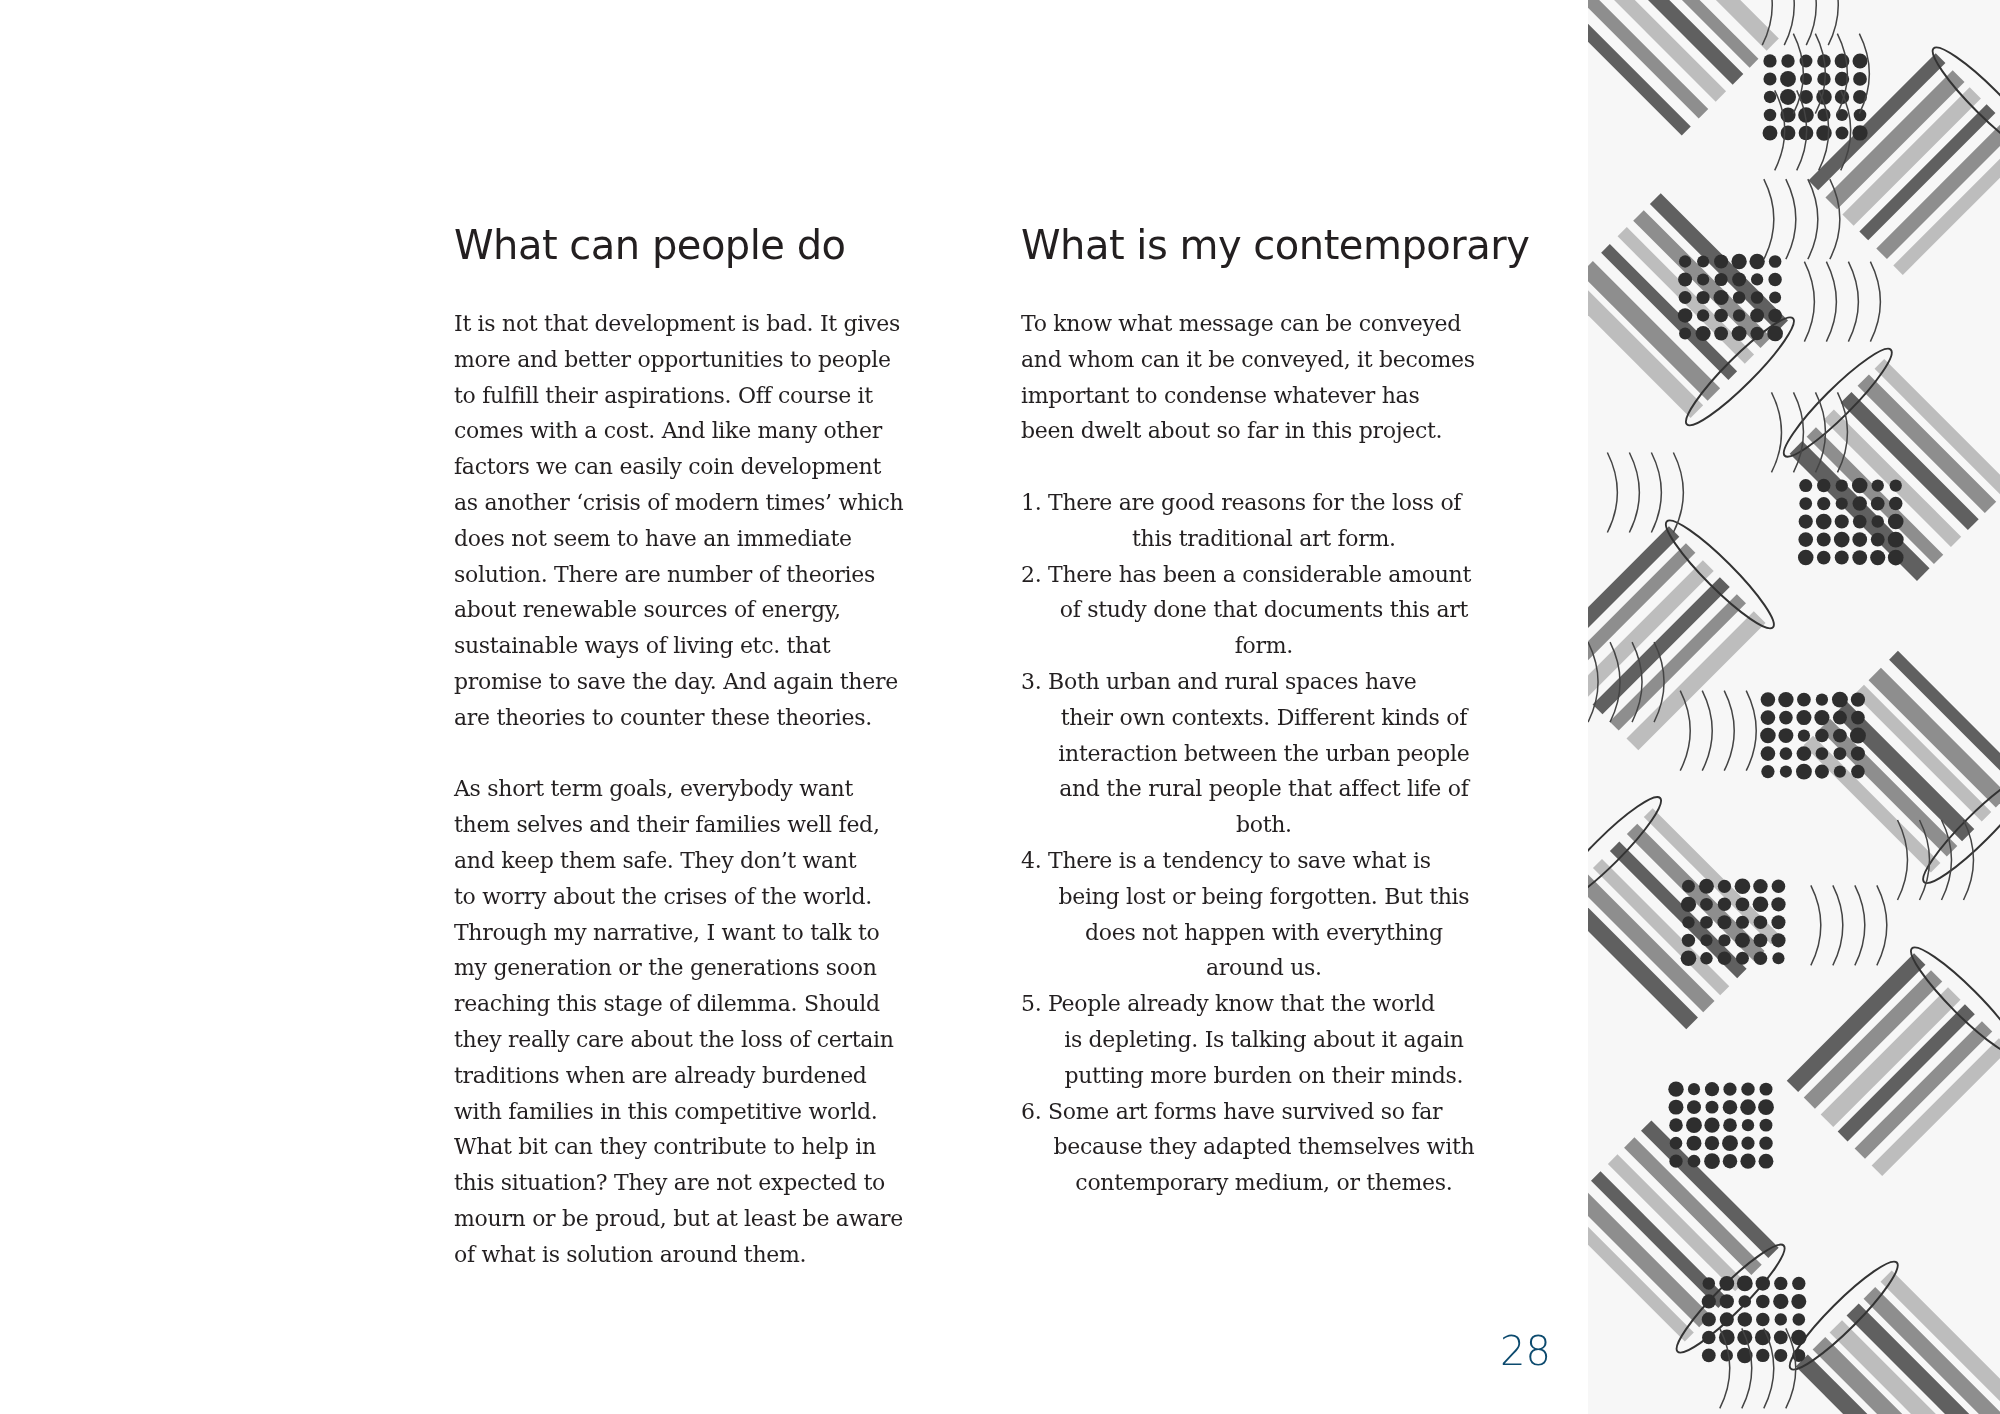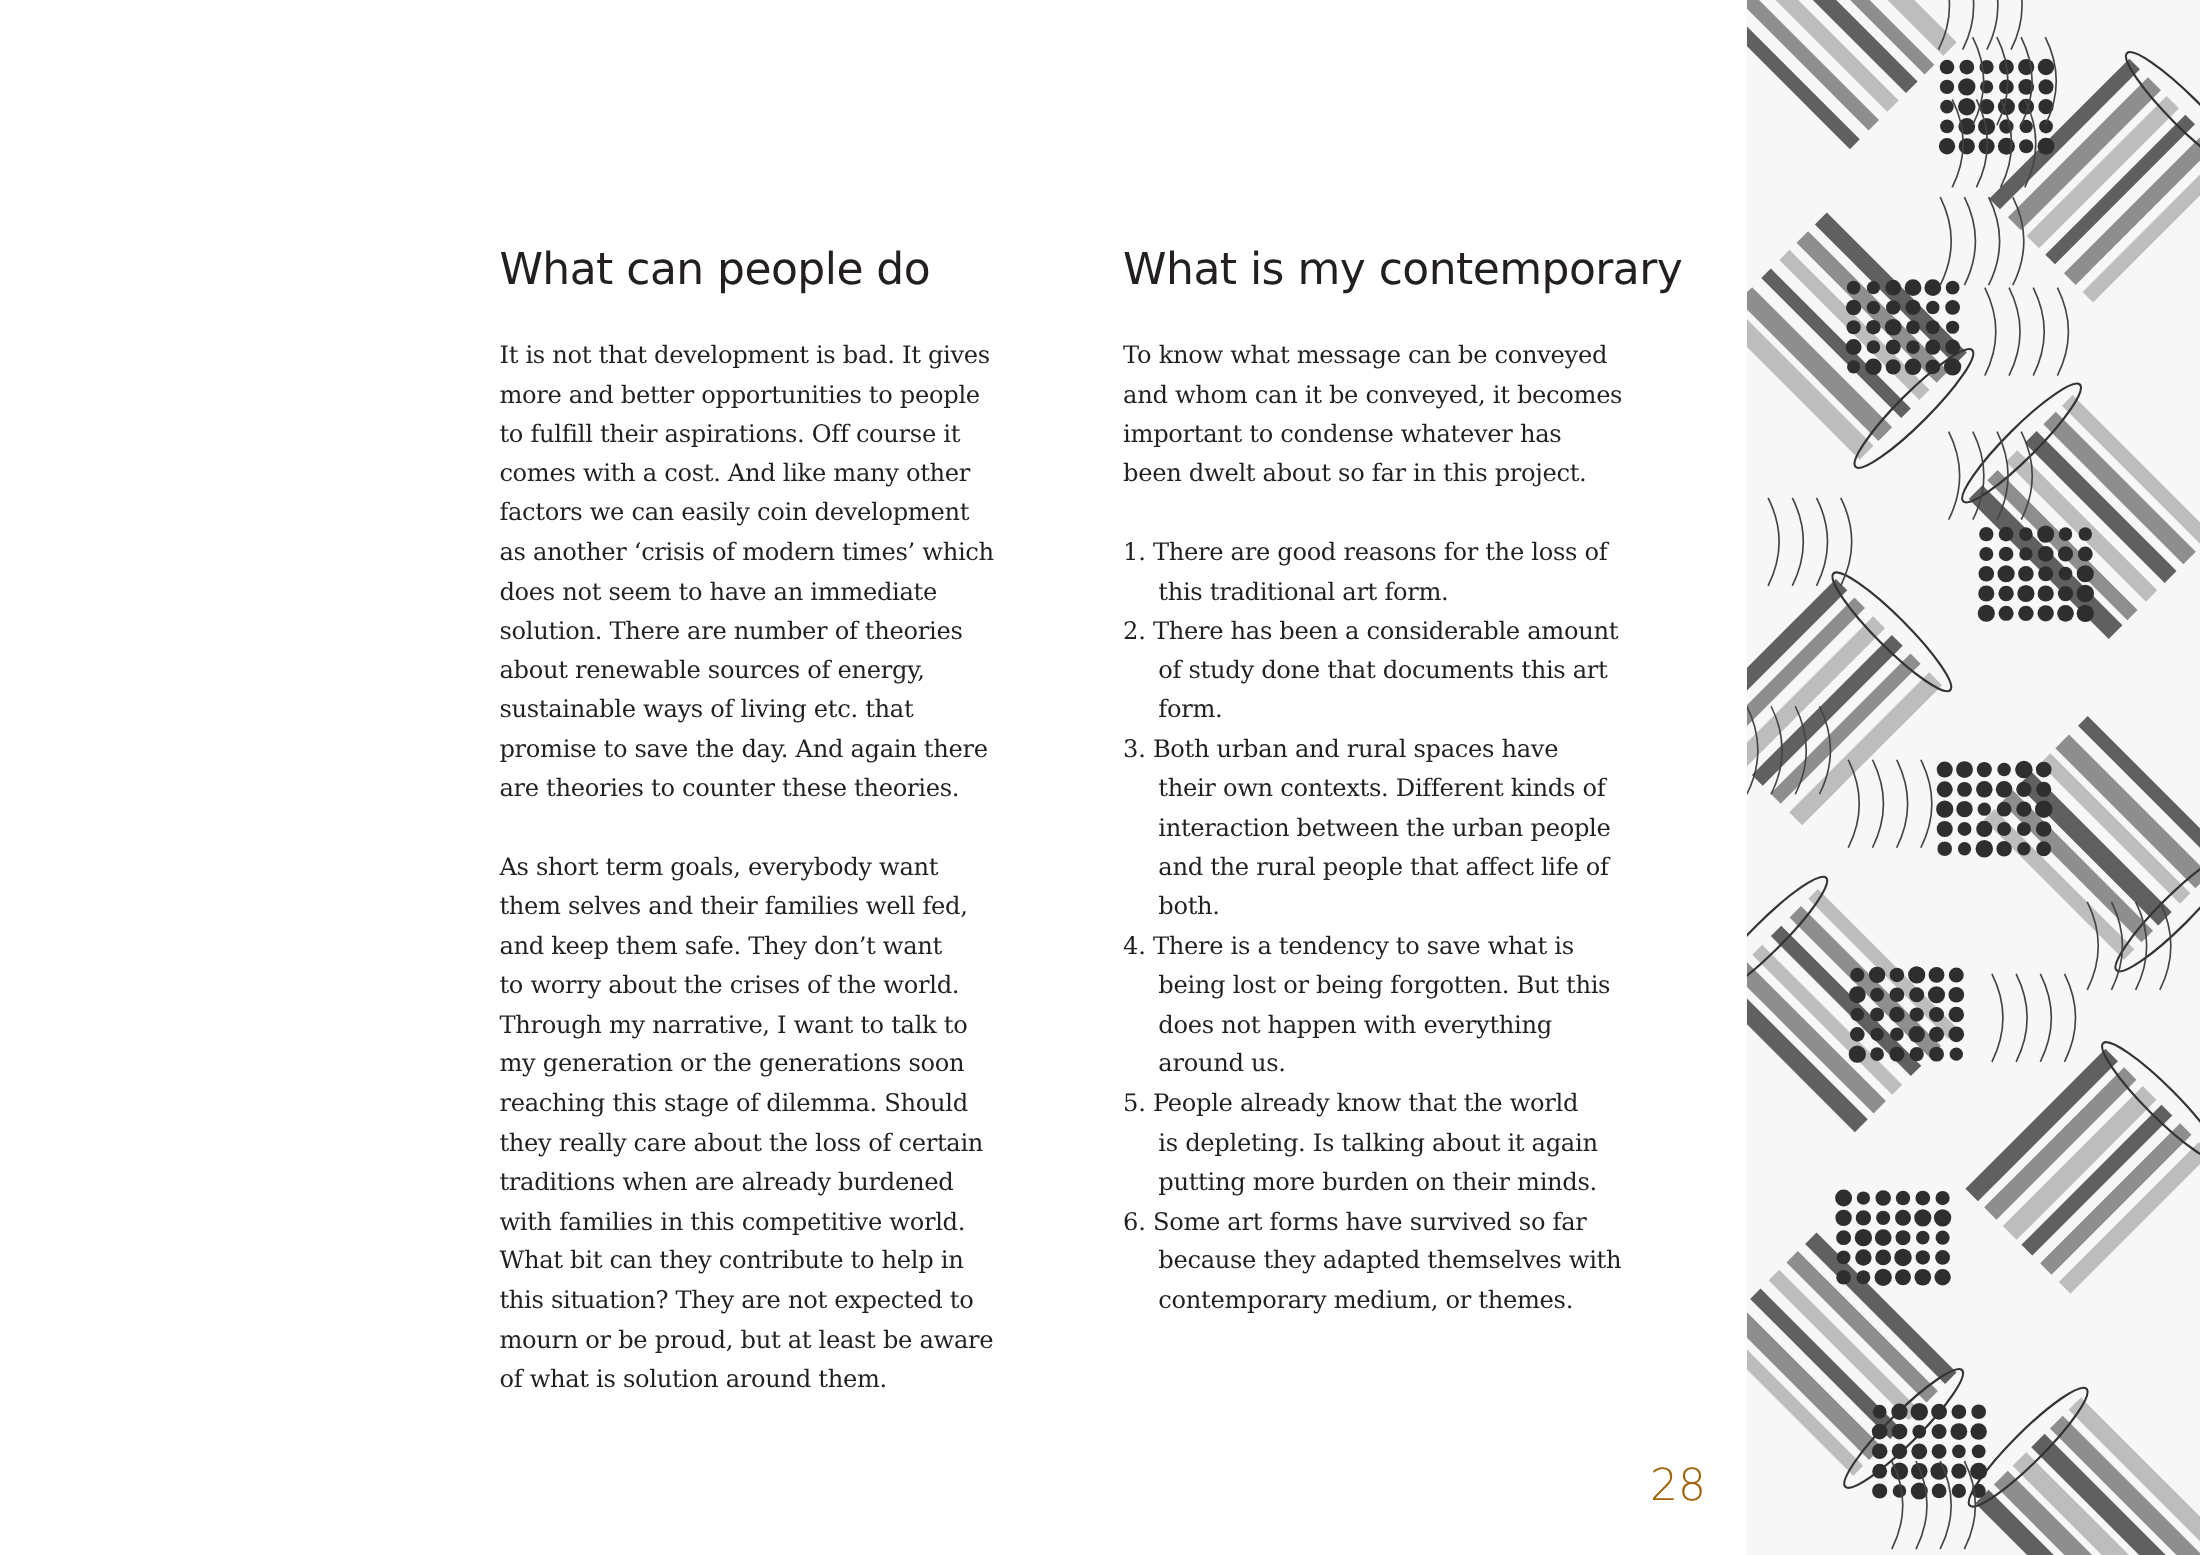--- a/index.html
+++ b/index.html
@@ -4,22 +4,22 @@
 <style>
   html, body { margin:0; padding:0; }
   body { width:2000px; height:1414px; background:#fff; position:relative; overflow:hidden; }
   .col { position:absolute; top:0; }
   .col-left { left:454px; width:520px; }
   .col-right { left:1021px; width:560px; }
   h2 { position:absolute; top:222px; margin:0; font-family:"DejaVu Sans", sans-serif; font-weight:400; font-size:40px; letter-spacing:-0.5px; color:#231f20; white-space:nowrap; }
   .body { position:absolute; top:306px; font-family:"DejaVu Serif", "Liberation Serif", serif; font-size:22px; line-height:35.8px; color:#231f20; white-space:nowrap; letter-spacing:-0.3px; }
   .body .line { display:block; height:35.8px; }
   .gap { display:block; height:35.8px; }
-  .list-item .line.cont { padding-left:32px; }
-  .page-num { position:absolute; left:1500px; top:1328px; font-family:"DejaVu Sans", sans-serif; font-weight:300; font-size:40px; color:#a16207; }
+  .list-item .line.cont { padding-left:32px;text-align:center; }
+  .page-num { position:absolute; left:1500px; top:1328px; font-family:"DejaVu Sans", sans-serif; font-weight:300; font-size:40px; color:#0c4a6e; }
   .art { position:absolute; left:1588px; top:0; width:412px; height:1414px; background:#f7f7f7; overflow:hidden; }
 </style>
 </head>
 <body>
 
 <div class="col col-left">
   <h2>What can people do</h2>
   <div class="body" id="left-body">
       <div>
         <span class="line">It is not that development is bad. It gives</span>

